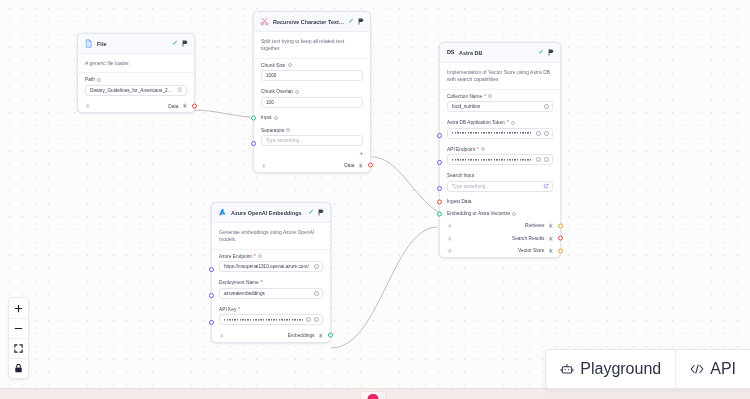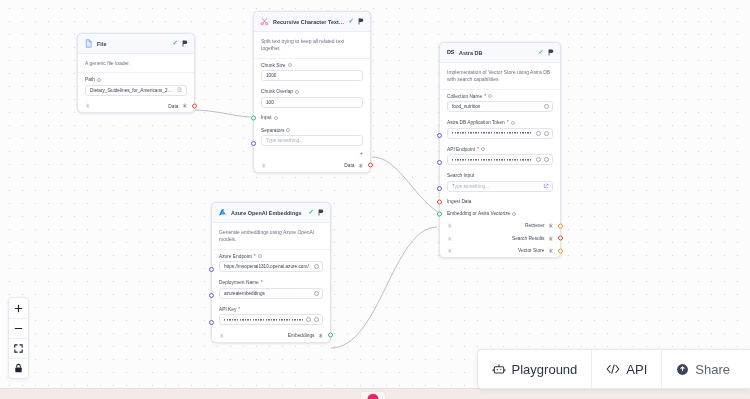--- a/index.html
+++ b/index.html
@@ -231,21 +231,21 @@
     border: 1px solid #e6e8f0;
     border-right: none;
     border-radius: 5px 0 0 5px;
     box-shadow: 0 1px 5px rgba(30,35,70,.08);
     z-index: 10;
     overflow: hidden;
   }
   .act-btn {
     display: flex; align-items: center; gap: 6px;
     padding: 0 14px;
-    font-size: 13px;
+    font-size: 16px;
     color: #2e3448;
     cursor: pointer;
     white-space: nowrap;
   }
   .act-btn + .act-btn { border-left: 1px solid #eceef4; justify-content: space-between; }
   .act-btn.share { color: #5e6475; padding-right: 20px; }
 
   
   #bottom-strip {
     position: absolute;
@@ -681,28 +681,19 @@
       <span>Playground</span>
     </div>
     <div class="act-btn">
       <span>
         <svg width="14" height="12" viewBox="0 0 24 20" stroke="#2e3448" stroke-width="1.9" fill="none" stroke-linecap="round" stroke-linejoin="round">
             <path d="M7 4L2 10l5 6M17 4l5 6-5 6M14 3l-4 14"></path>
           </svg>
       </span>
       <span>API</span>
     </div>
-    <div class="act-btn share">
-      <span>
-        <svg width="13" height="13" viewBox="0 0 24 24">
-            <circle cx="12" cy="12" r="10" fill="#3d4459"></circle>
-            <path d="M12 7v7M9 10l3-3 3 3" stroke="#fff" stroke-width="2" fill="none" stroke-linecap="round" stroke-linejoin="round"></path>
-          </svg>
-      </span>
-      <span>Share</span>
-    </div>
   </div>
 
   <div id="bottom-strip"></div>
   <div id="bottom-pill"></div>
   <div id="bottom-dot"></div>
 
 </div>
 
 </body></html>

